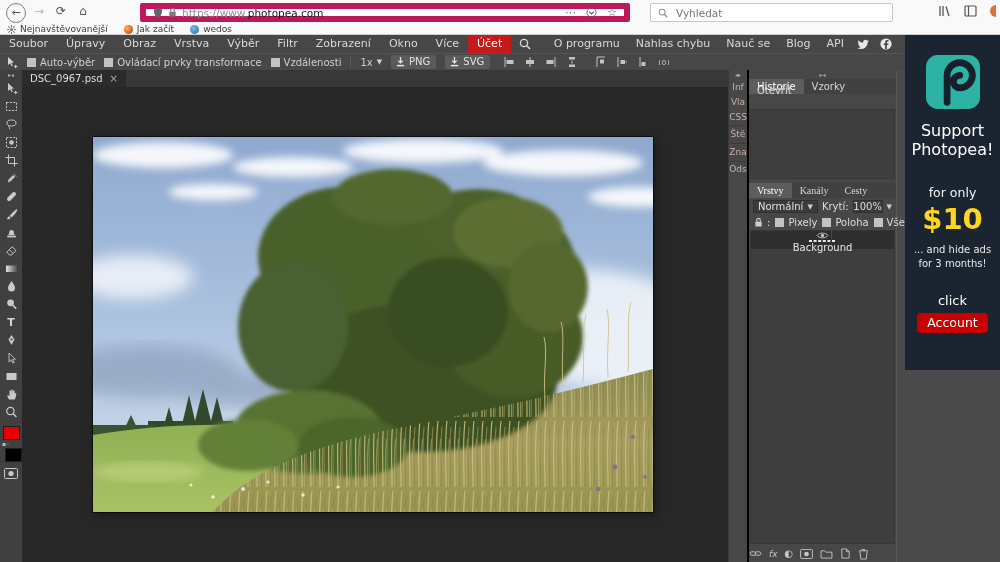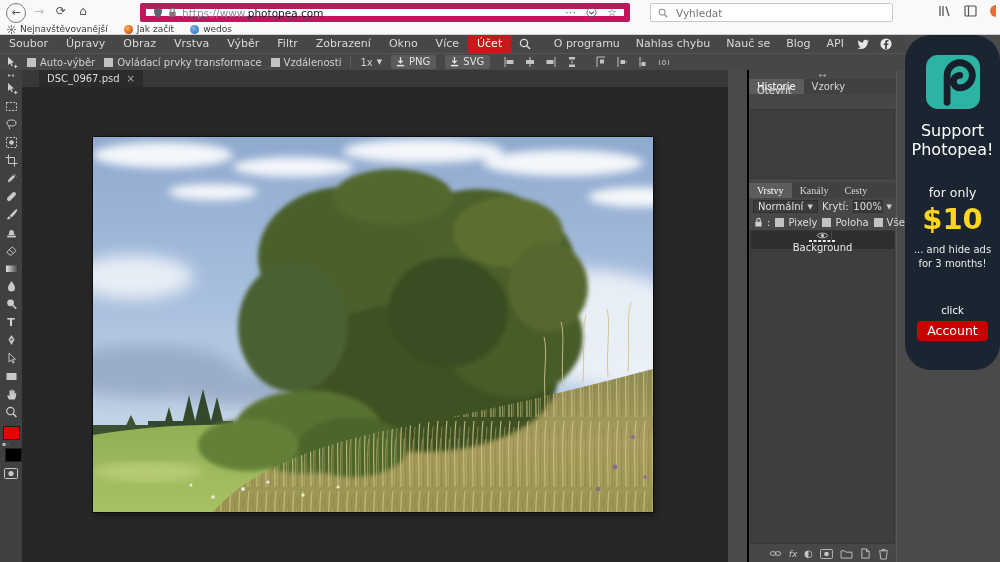--- a/index.html
+++ b/index.html
@@ -62,21 +62,21 @@
   .tool-t{font-size:11px;font-weight:bold;color:#d2d2d2;}
   .collapse-h{font-size:6px;color:#a9a9a9;height:9px;line-height:9px;}
   .swatch{width:15px;height:12px;border:1px solid #1f1f1f;}
   .sw-fg{background:#e80000;margin-top:5px;}
   .sw-bg{background:#000;margin-left:5px;margin-top:1px;}
   .sw-mini{font-size:6px;color:#bbb;height:7px;line-height:7px;align-self:flex-start;margin-left:2px;}
   .maskico{margin-top:6px;}
 
   
   .tabbar{position:absolute;left:22px;top:70px;width:706px;height:17px;background:#383838;}
-  .doc-tab{position:absolute;left:17px;top:0;height:17px;background:#2b2b2b;color:#dedede;
+  .doc-tab{position:absolute;left:0;top:0;height:17px;background:#2b2b2b;color:#dedede;
     font-size:10px;display:flex;align-items:center;gap:7px;padding:0 8px;}
   .tab-close{color:#a9a9a9;}
   .canvas{position:absolute;left:22px;top:87px;width:706px;height:475px;background:#272727;overflow:hidden;}
   .photo{position:absolute;left:71px;top:50px;width:560px;height:375px;
     box-shadow:0 0 0 1px rgba(0,0,0,.55), 2px 3px 8px rgba(0,0,0,.4);}
 
   
   .sidestrip{position:absolute;left:728px;top:70px;width:19px;height:492px;background:#474747;
     border-left:1px solid #3a3a3a;box-sizing:border-box;color:#c9b0a5;font-size:9px;}
   .strip-lbl{position:absolute;left:0;width:100%;text-align:center;}
@@ -105,33 +105,33 @@
   .lockrow .grp{display:flex;align-items:center;gap:4px;}
   .laylist{position:absolute;left:1px;right:1px;top:160px;bottom:18px;background:#3e3e3e;border:1px solid #373737;box-sizing:border-box;}
   .layrow{position:absolute;left:0;top:0;width:100%;height:18px;background:#2e2e2e;display:flex;align-items:center;flex-direction:column;}
   .eyebox{width:18px;display:flex;justify-content:center;border-right:1px solid #444;height:100%;align-items:center;color:#cfcfcf;}
   .thumb{width:24px;height:14px;margin:0 7px 0 6px;border:1px dashed #e8e8e8;
     background:
       radial-gradient(ellipse 9px 7px at 11px 7px, #3c5222 62%, rgba(0,0,0,0) 63%),
       linear-gradient(#9db4d6 0 8px,#8aa6c6 8px 9px,#7ca04a 9px 14px);}
   .layname{color:#e8e8e8;}
   .pbottom{position:absolute;left:0;bottom:0;width:100%;height:17px;display:flex;align-items:center;
-    justify-content:flex-end;gap:7px;padding-right:7px;box-sizing:border-box;color:#c6c6c6;}
+    gap:7px;padding-right:7px;box-sizing:border-box;color:#c6c6c6;}
   .fx{font-style:italic;font-size:9px;}
   .halfc{font-size:10px;line-height:10px;}
 
   
   .ad{position:absolute;left:905px;top:35px;width:95px;height:335px;background:#1b2531;
-    color:#fff;text-align:center;border-radius:26px;}
+    color:#fff;text-align:center;}
   .ad-logo{margin:20px auto 0;width:54px;height:54px;}
   .ad-title{font-size:16px;line-height:1.2;margin-top:12px;color:#fff;}
   .ad-sub{font-size:12.5px;margin-top:26px;color:#f2f2f2;}
   .ad-price{font-size:29px;font-weight:bold;color:#ffd61e;margin-top:2px;}
   .ad-note{font-size:10px;color:#e9e9e9;margin-top:7px;line-height:1.35;}
-  .ad-click{font-size:10px;margin-top:35px;color:#fff;}
+  .ad-click{font-size:13px;margin-top:23px;color:#fff;}
   .ad-btn{display:inline-block;background:#c70000;color:#fff;font-size:12.5px;
     padding:2px 10px 3px;border-radius:4px;margin-top:5px;}
 </style>
 </head>
 <body>
 
 <svg width="0" height="0" style="position:absolute">
   <defs>
     <linearGradient id="gradtool" x1="0" y1="0" x2="1" y2="0">
       <stop offset="0" stop-color="#e3e3e3"></stop>
@@ -562,20 +562,32 @@
           <circle cx="522" cy="330" r="2.4"></circle>
             <circle cx="540" cy="300" r="2"></circle>
             <circle cx="505" cy="352" r="2.2"></circle>
             <circle cx="552" cy="340" r="1.8"></circle>
         </g>
         <ellipse cx="55" cy="335" rx="55" ry="10" fill="#c2d27f" opacity=".7" filter="url(#b4)"></ellipse>
       </svg>
     </div>
   </div>
 
+  <div class="sidestrip">
+    <div class="strip-lbl" style="top:1px;font-size:6px;color:#a9a9a9;">◂▸</div>
+    <div class="strip-lbl" style="top:12px;">Inf</div>
+    <div class="strip-lbl" style="top:27px;">Vla</div>
+    <div class="strip-lbl" style="top:42px;">CSS</div>
+    <div class="strip-sep" style="top:55px;"></div>
+    <div class="strip-lbl" style="top:59px;">Ště</div>
+    <div class="strip-sep" style="top:73px;"></div>
+    <div class="strip-lbl" style="top:77px;">Zna</div>
+    <div class="strip-sep" style="top:91px;"></div>
+    <div class="strip-lbl" style="top:94px;">Ods</div>
+  </div>
 
   <div class="rpanel">
     <div class="collapse-v">▸◂</div>
 
     <div class="ptabs" style="top:9px;">
       <span class="ptab active">Historie</span>
       <span class="ptab">Vzorky</span>
     </div>
     <div class="hist-entry">Otevřít</div>
     <div class="hist-list"></div>

